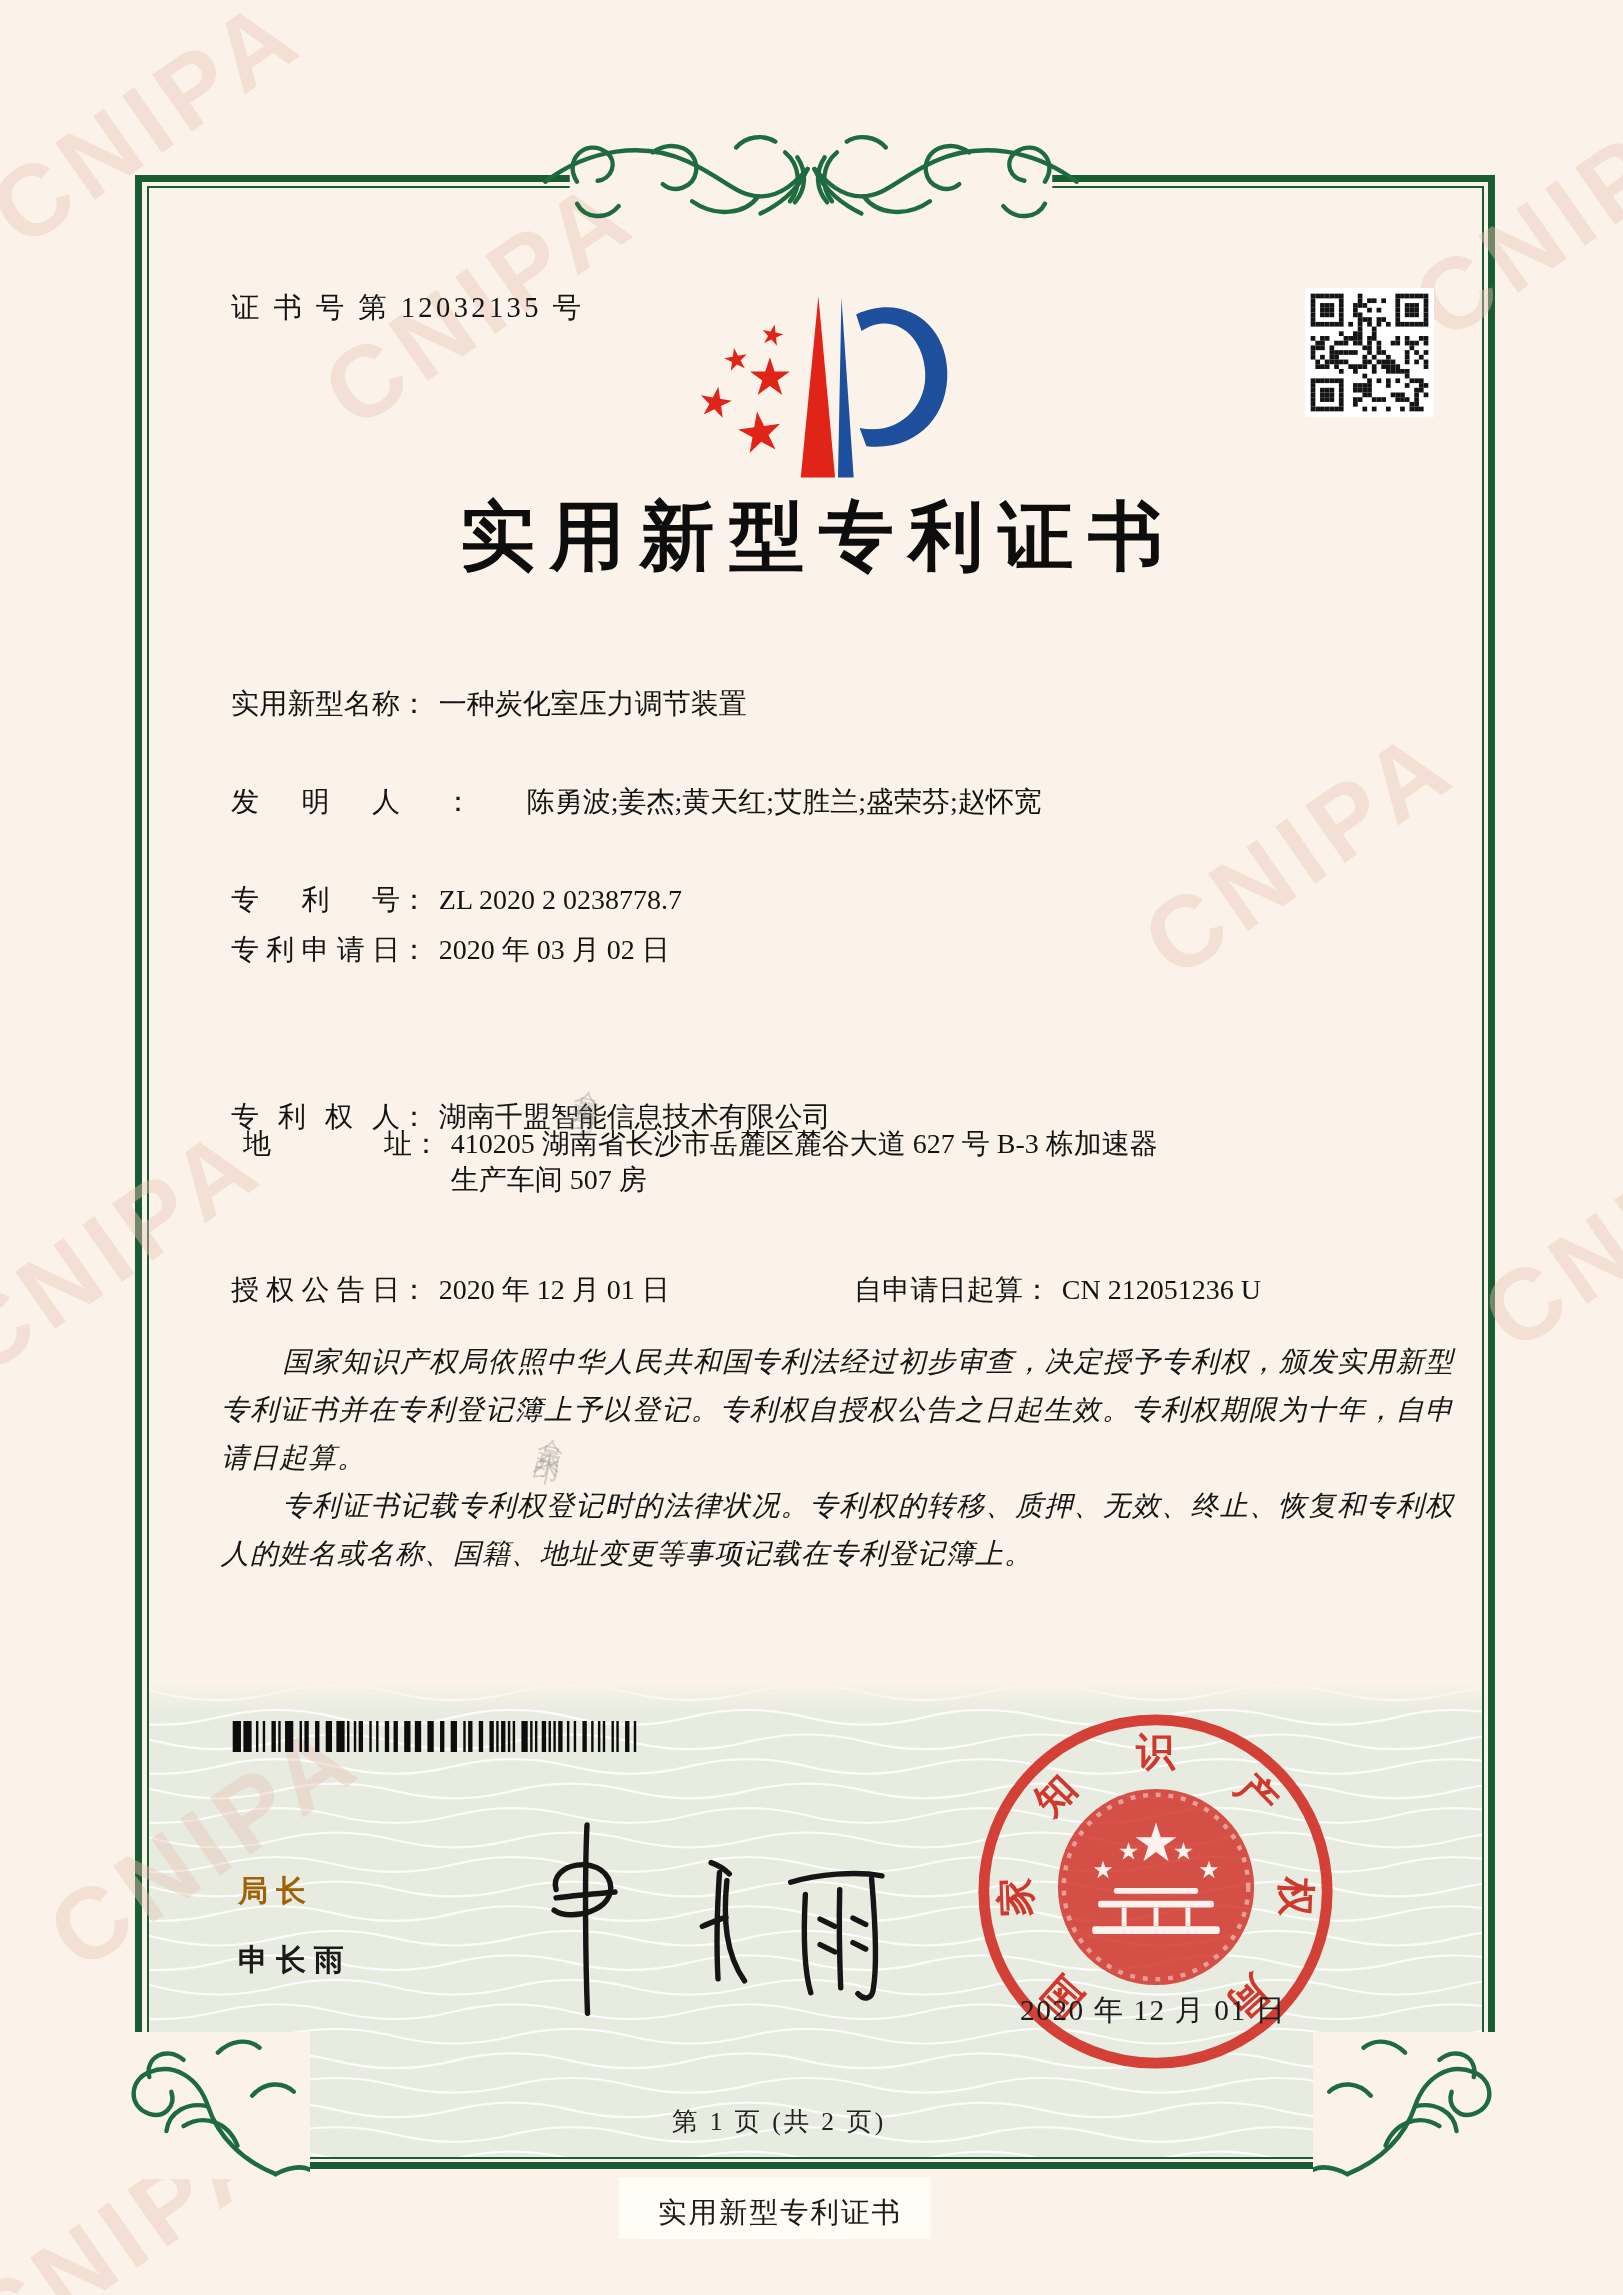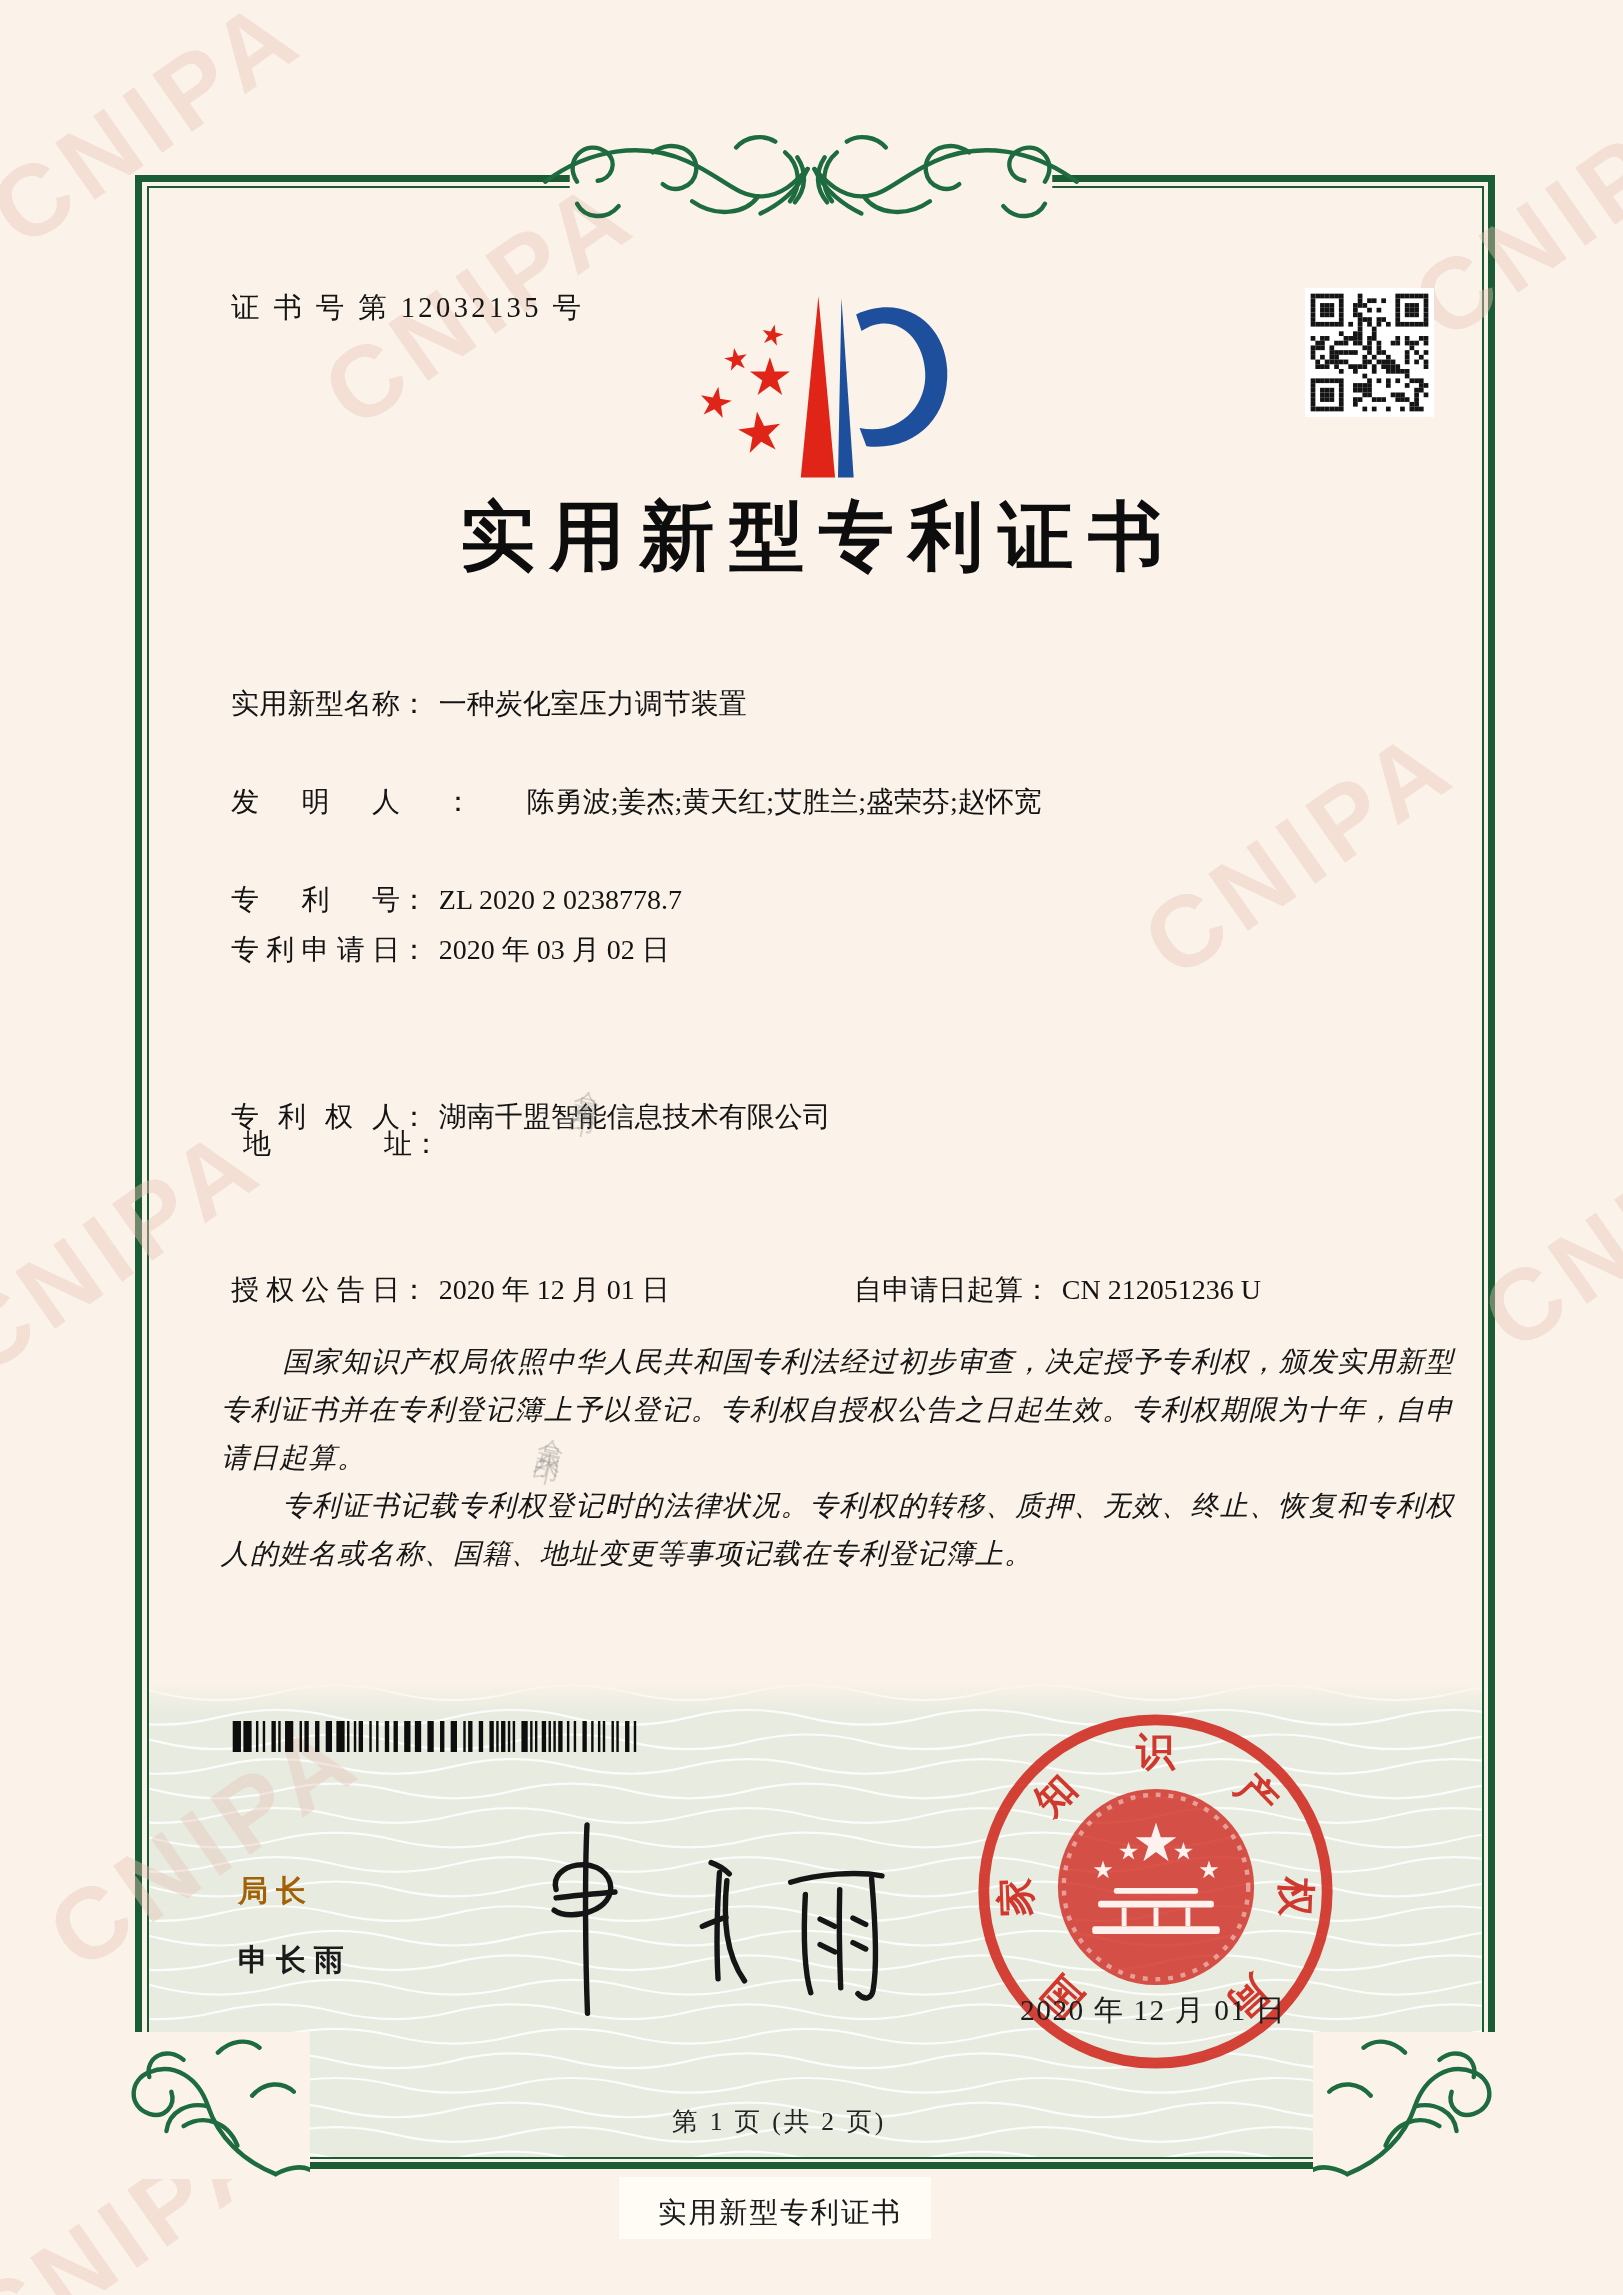--- a/index.html
+++ b/index.html
@@ -476,20 +476,22 @@
     <span class="val">2020 年 03 月 02 日</span>
   </div>
   <div class="row" style="top:1099px;">
     <span class="lab">专利权人</span>
       <span class="colon">：</span>
     <span class="val">湖南千盟智能信息技术有限公司</span>
   </div>
   <div class="row" style="top:1126px;margin-left:12px;">
     <span class="lab">地址</span>
       <span class="colon">：</span>
+    <span class="val">410205 湖南省长沙市岳麓区麓谷大道 627 号 B-3 栋加速器
+生产车间 507 房</span>
   </div>
   <div class="row" style="top:1272px; width:1222px;">
     <div class="grant-group" style="left:0;">
       <span class="lab">授权公告日</span>
         <span class="colon">：</span>
       <span class="val">2020 年 12 月 01 日</span>
     </div>
     <div class="grant-group" style="left:623px;">
       <span class="lab">自申请日起算</span>
         <span class="colon">：</span>

